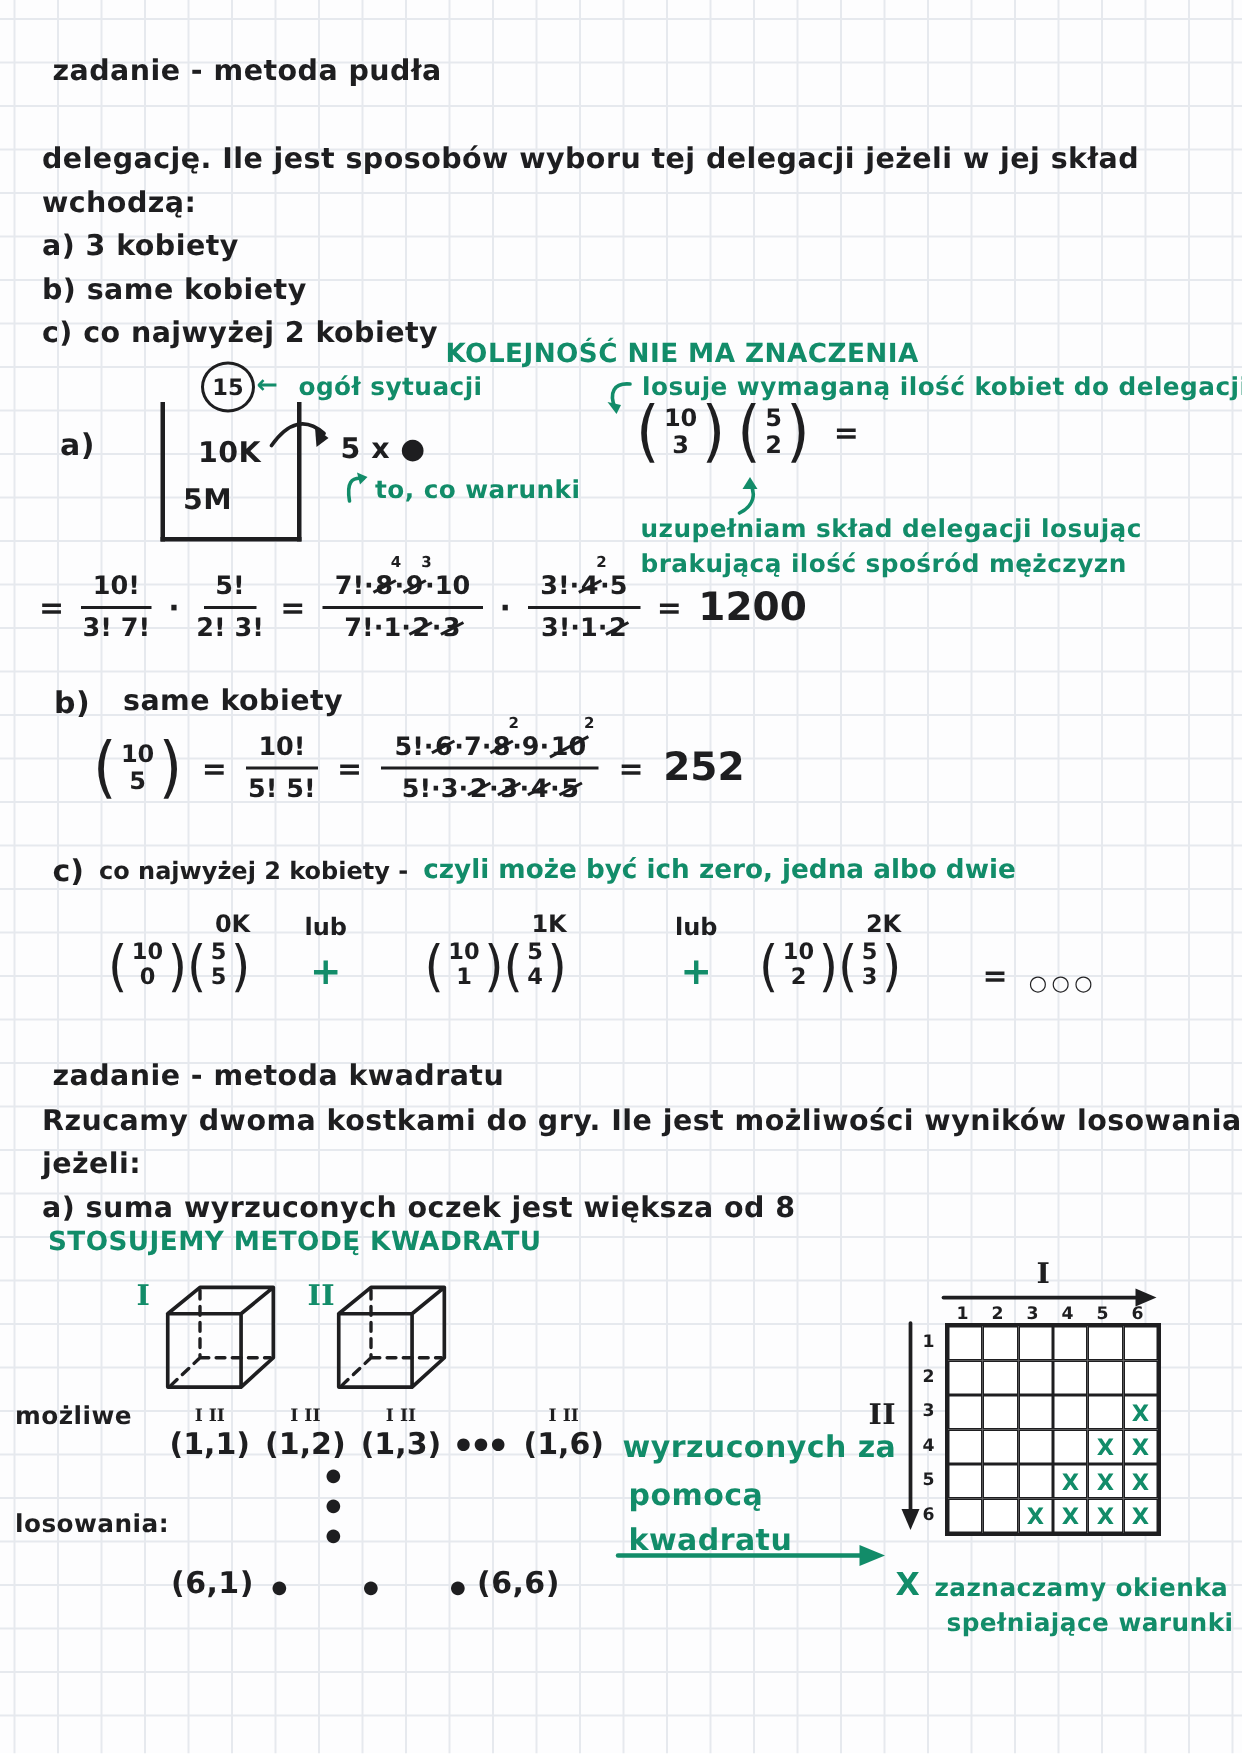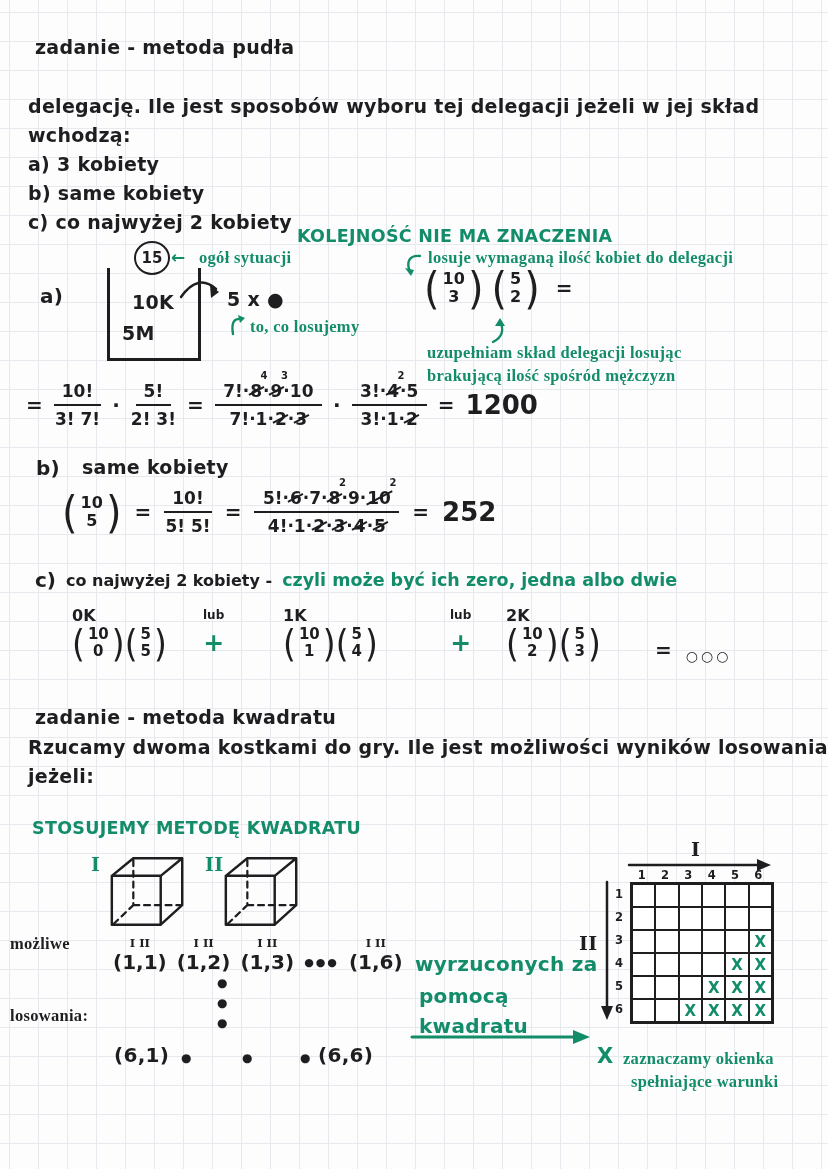--- a/index.html
+++ b/index.html
@@ -9,21 +9,21 @@
   .page{
     position:relative;width:828px;height:1169px;overflow:hidden;
     background-color:var(--paper);
     background-image:linear-gradient(var(--grid-line) 1px, transparent 1px),
                      linear-gradient(90deg, var(--grid-line) 1px, transparent 1px);
     background-size:29px 29px;background-position:9px 12px;
     font-family:"DejaVu Sans",sans-serif;color:var(--ink);font-weight:bold;
   }
   .t{position:absolute;white-space:nowrap;font-size:19px;letter-spacing:.3px;line-height:1.2;}
   .green{color:var(--green);}
-  .sm{font-size:16.5px;font-family:Liberation Serif, serif;}
+  .sm{font-size:16.5px;}
   .lbl{font-size:20px;}
   .big{font-size:26px;}
   .roman{font-family:"DejaVu Serif",serif;}
   
   .bucket{position:absolute;border-left:3px solid var(--ink);border-right:3px solid var(--ink);border-bottom:3px solid var(--ink);}
   .badge{position:absolute;border:2.5px solid var(--ink);border-radius:50%;display:flex;align-items:center;justify-content:center;font-size:15px;text-align:center;}
   
   .row{position:absolute;display:flex;align-items:center;}
   .eq{font-size:20px;}
   .dot{font-size:20px;}
@@ -35,24 +35,24 @@
   .binom{display:inline-flex;align-items:center;}
   .binom .par{font-size:40px;font-weight:400;line-height:1;transform:scaleY(1.12);}
   .binom .stack{display:inline-flex;flex-direction:column;align-items:center;font-size:16px;line-height:1.15;padding:0 3px;}
   .small .par{font-size:33px;}
   .small .stack{font-size:15px;}
   
   .tok{position:relative;display:inline-block;padding:0 .5px;}
   .tok.cancel::after{content:"";position:absolute;left:-2px;right:-2px;top:47%;height:2.2px;background:var(--ink);transform:rotate(-28deg);}
   .tok .sup{position:absolute;top:-11px;right:-5px;font-size:10px;font-style:normal;font-weight:bold;}
   
-  .term{position:absolute;display:flex;flex-direction:column;align-items:flex-start;}
+  .term{position:absolute;display:flex;flex-direction:column;align-items:flex-end;}
   .term .tag{font-size:16px;margin-bottom:1px;}
   .orblk{position:absolute;display:flex;flex-direction:column;align-items:center;}
-  .orblk .or{font-size:12px;}
+  .orblk .or{font-size:16px;}
   .orblk .plus{font-size:25px;line-height:1;margin-top:8px;}
   .circles{font-size:14px;letter-spacing:3px;}
   
   .pairs{position:absolute;display:flex;gap:10px;align-items:flex-end;}
   .pairblk{display:flex;flex-direction:column;align-items:center;}
   .pairblk .phead{font-size:11.5px;height:14px;}
   .pairblk .pval{font-size:20px;}
   .dots3{font-size:11px;letter-spacing:2px;padding-bottom:5px;}
   .vdot{position:absolute;font-size:12px;}
   
@@ -94,21 +94,21 @@
 
   <svg style="left:178px;top:277px" width="48" height="34" viewBox="0 0 48 34">
     <path class="s-ink" d="M3,20 Q20,-4 38,12"></path>
       <polygon class="h-ink" points="32,8 41,15 33,21"></polygon>
   </svg>
   <div class="t" style="left:227px;top:288px">5 x ●</div>
   <svg style="left:229px;top:314px" width="16" height="22" viewBox="0 0 16 22">
     <path class="s-grn" d="M4,20 C2,8 5,4 13,5"></path>
       <polygon class="h-grn" points="9,1 16,4 11,9"></polygon>
   </svg>
-  <div class="t green sm" style="left:250px;top:317px">to, co losujemy</div>
+  <div class="t green sm" style="left:250px;top:317px">to, co warunki</div>
 
   <svg style="left:404px;top:253px" width="18" height="24" viewBox="0 0 18 24">
     <path class="s-grn" d="M16,3 C5,2 2,9 6,19"></path>
       <polygon class="h-grn" points="1,15 7,23 10,17"></polygon>
   </svg>
   <div class="t green sm" style="left:428px;top:248px">losuje wymaganą ilość kobiet do delegacji</div>
   <div class="row" style="left:424px;top:268px;gap:8px">
     <span class="binom">
         <span class="par">(</span>
         <span class="stack">
@@ -171,21 +171,21 @@
         <span class="par">)</span>
       </span>
     <span class="eq">=</span>
     <span class="frac">
         <span class="num">10!</span>
         <span class="den">5! 5!</span>
       </span>
     <span class="eq">=</span>
     <span class="frac">
         <span class="num"><span class="tok">5!·</span><span class="tok cancel">6</span><span class="tok">·7·</span><span class="tok cancel">8<i class="sup">2</i></span><span class="tok">·9·</span><span class="tok cancel">10<i class="sup">2</i></span></span>
-        <span class="den"><span class="tok">4!·1·</span><span class="tok cancel">2</span><span class="tok">·</span><span class="tok cancel">3</span><span class="tok">·</span><span class="tok cancel">4</span><span class="tok">·</span><span class="tok cancel">5</span></span>
+        <span class="den"><span class="tok">5!·3·</span><span class="tok cancel">2</span><span class="tok">·</span><span class="tok cancel">3</span><span class="tok">·</span><span class="tok cancel">4</span><span class="tok">·</span><span class="tok cancel">5</span></span>
       </span>
     <span class="eq">=</span>
     <span class="big">252</span>
   </div>
 
   <div class="row" style="left:35px;top:568px;gap:10px">
     <span class="lbl">c)</span>
     <span>co najwyżej 2 kobiety -</span>
     <span class="green" style="font-size:17.5px">czyli może być ich zero, jedna albo dwie</span>
   </div>
@@ -253,20 +253,21 @@
         </span></span>
   </div>
   <div class="row" style="left:655px;top:638px;gap:14px;align-items:flex-start">
     <span class="eq">=</span>
     <span class="circles" style="margin-top:10px">○○○</span>
   </div>
 
   <div class="t" style="left:35px;top:706px">zadanie - metoda kwadratu</div>
   <div class="t" style="left:28px;top:736px">Rzucamy dwoma kostkami do gry. Ile jest możliwości wyników losowania</div>
   <div class="t" style="left:28px;top:765px">jeżeli:</div>
+  <div class="t" style="left:28px;top:794px">a) suma wyrzuconych oczek jest większa od 8</div>
   <div class="t green" style="left:32px;top:818px;font-size:17.5px">STOSUJEMY METODĘ KWADRATU</div>
 
   <div class="t green roman" style="left:91px;top:853px;font-size:19px">I</div>
   <svg style="left:104px;top:848px" width="88" height="84" viewBox="0 0 90 85">
     <path class="s-ink" d="M8,28 H58 V78 H8 Z M8,28 L30,10 H80 L58,28 M80,10 V58 L58,78"></path>
     <path class="s-ink dash" d="M30,12 V58 M30,58 H78 M10,77 L30,58"></path>
   </svg>
   <div class="t green roman" style="left:205px;top:853px;font-size:19px">II</div>
   <svg style="left:218px;top:848px" width="88" height="84" viewBox="0 0 90 85">
     <path class="s-ink" d="M8,28 H58 V78 H8 Z M8,28 L30,10 H80 L58,28 M80,10 V58 L58,78"></path>

